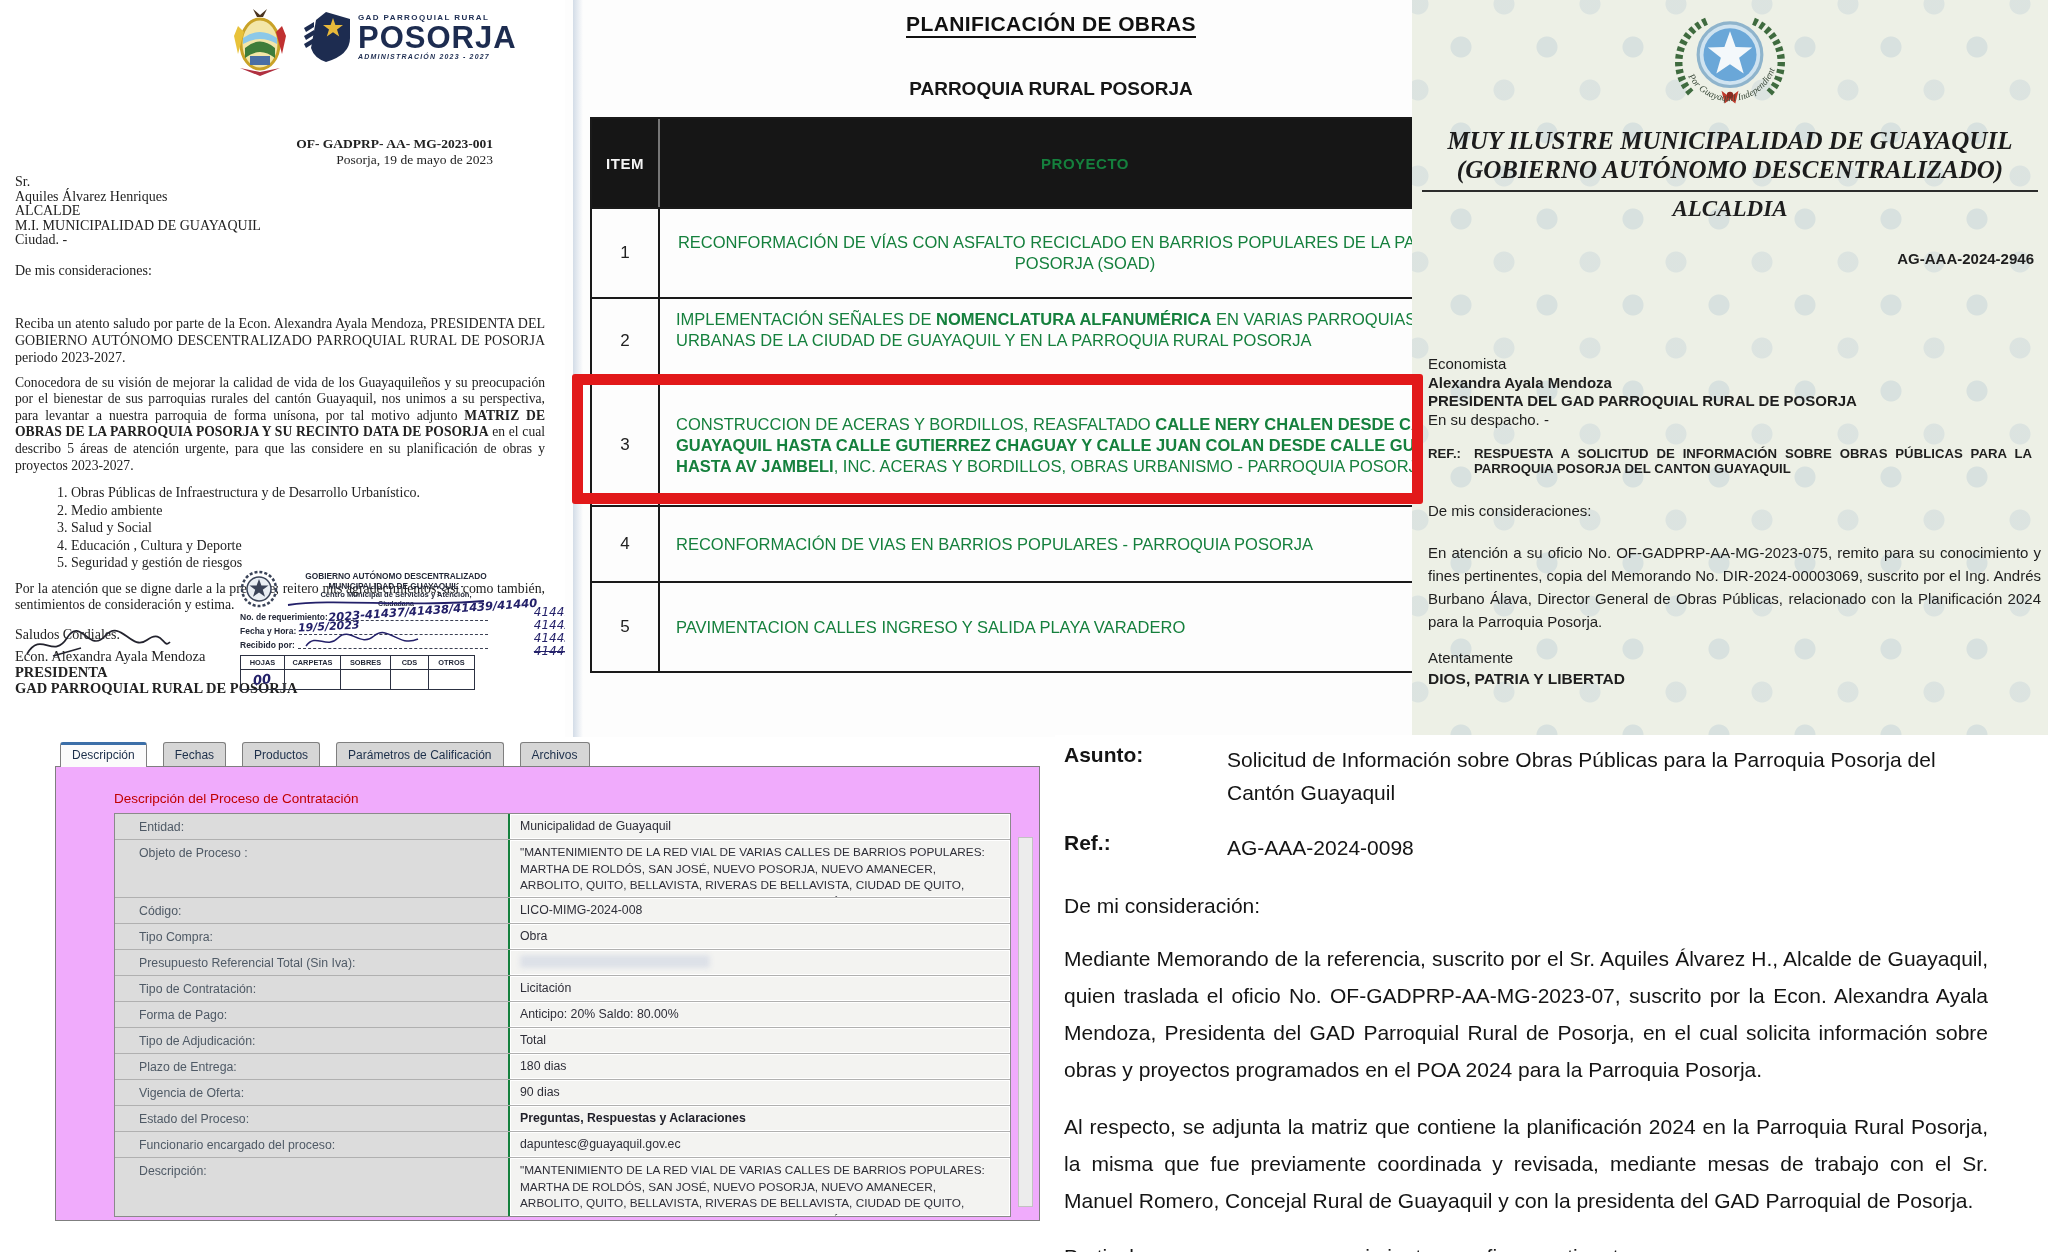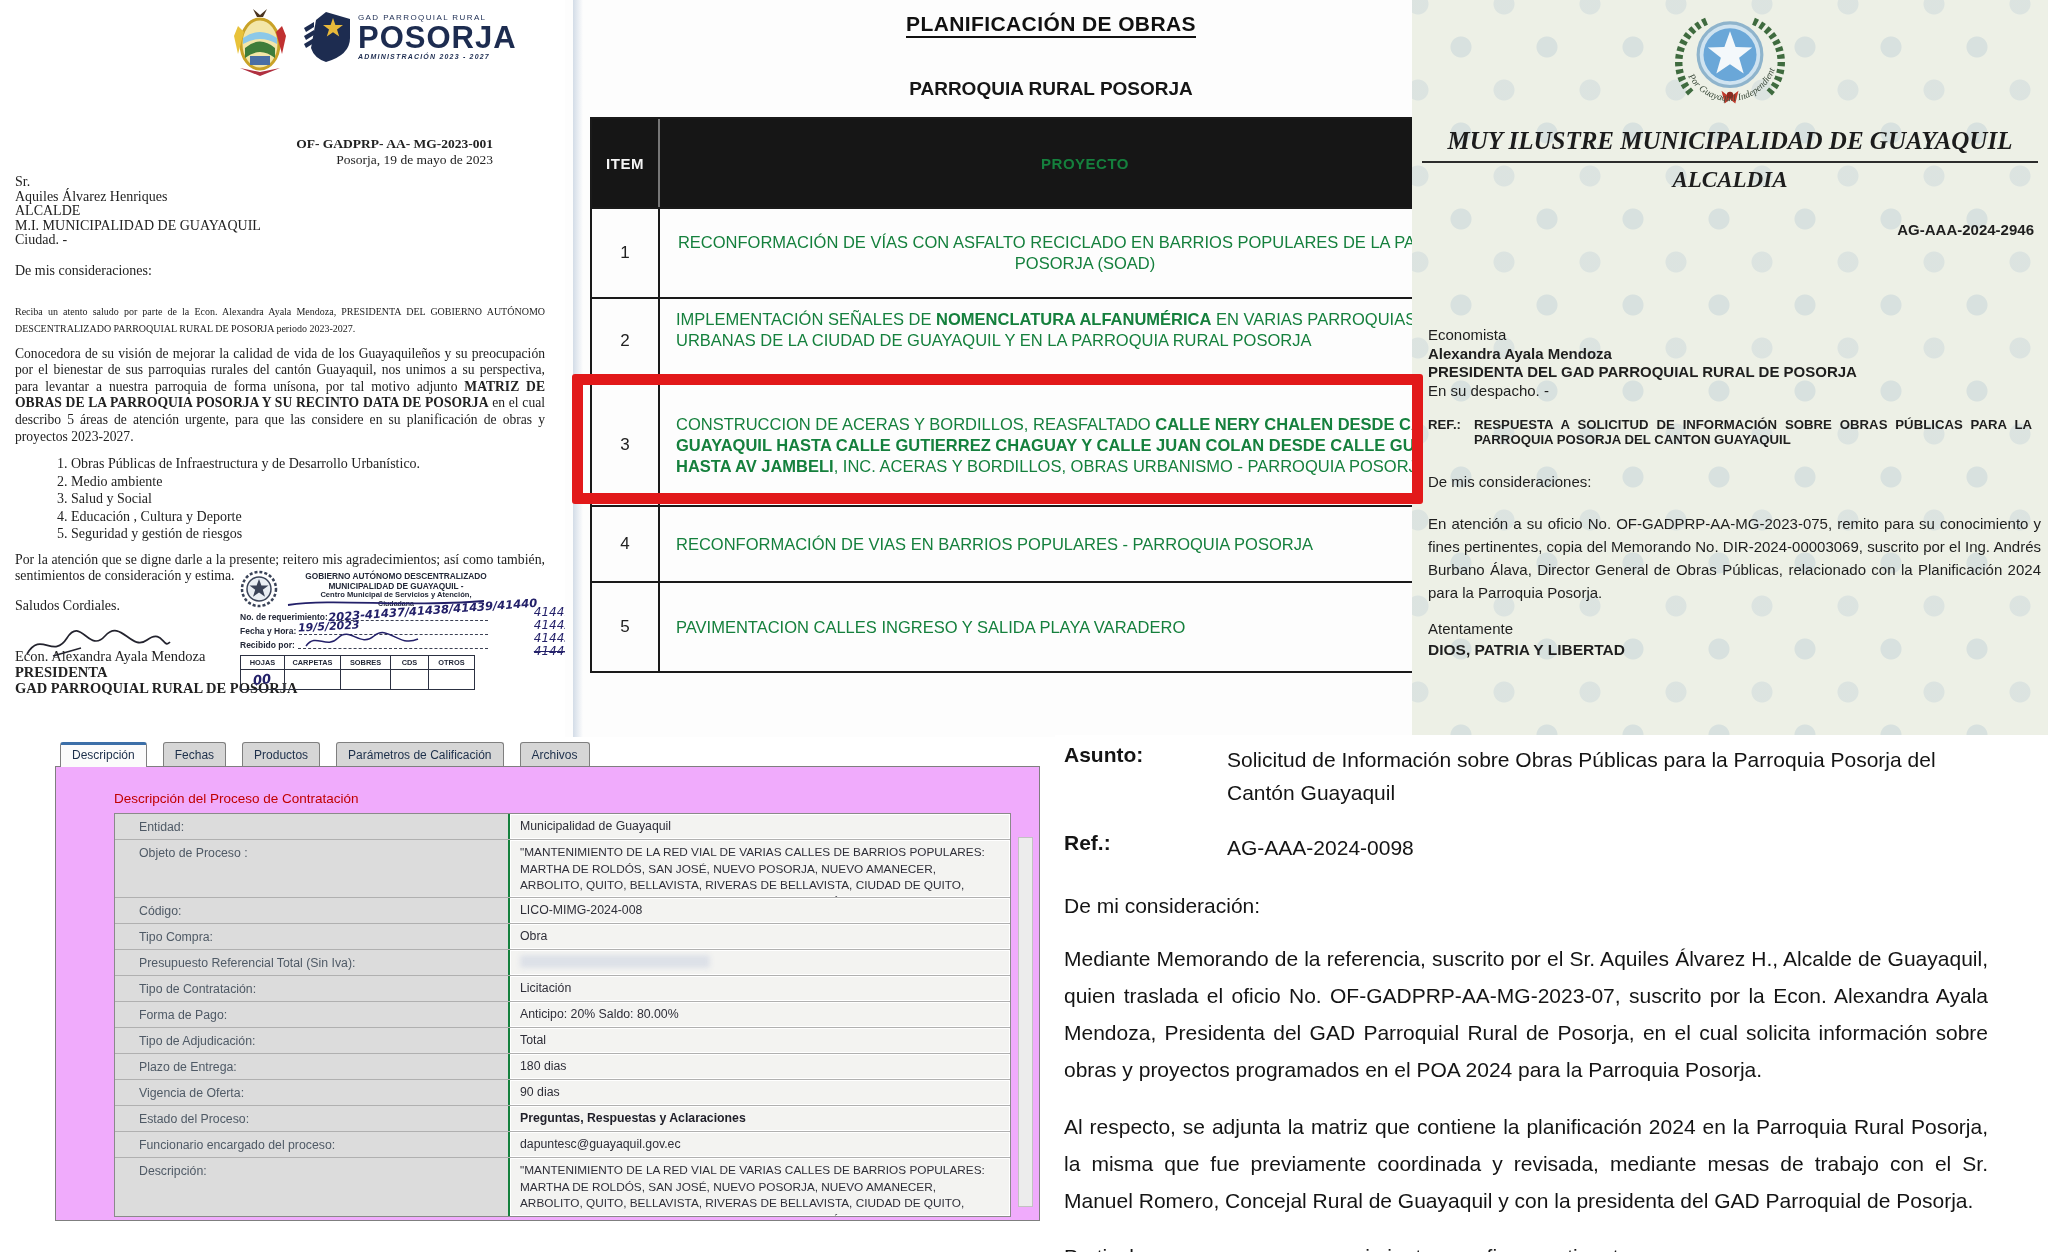--- a/index.html
+++ b/index.html
@@ -5,30 +5,30 @@
   *{margin:0;padding:0;box-sizing:border-box}
   html,body{width:2048px;height:1252px;overflow:hidden;background:#fff}
   #canvas{position:relative;width:2048px;height:1252px;background:#fff;font-family:"Liberation Sans",sans-serif}
   .panel{position:absolute}
 
   
   #letter-posorja{left:0;top:0;width:565px;height:737px;background:#fff;font-family:"Liberation Serif",serif;color:#222}
   .lp-head{display:flex;align-items:flex-start;padding:6px 0 0 230px;gap:10px}
   .lp-brand{display:flex;align-items:center;gap:6px;margin-top:4px}
   .lp-brand-text{line-height:1}
-  .lp-brand-top{font-family:"Liberation Sans",sans-serif;font-size:8px;font-weight:normal;color:#203055;letter-spacing:1.4px}
+  .lp-brand-top{font-family:"Liberation Sans",sans-serif;font-size:8px;font-weight:bold;color:#203055;letter-spacing:1.4px}
   .lp-brand-name{font-family:"Liberation Sans",sans-serif;font-size:31px;font-weight:bold;color:#1d2c50;letter-spacing:1px}
   .lp-brand-sub{font-family:"Liberation Sans",sans-serif;font-size:7px;font-weight:bold;color:#1d2c50;letter-spacing:1.2px;font-style:italic}
   .lp-ref{margin-top:56px;padding-right:72px;text-align:right;line-height:1.15}
   .lp-ref-code{font-weight:bold;font-size:13.5px}
   .lp-ref-date{font-size:13.5px}
   .lp-body{padding:4px 20px 0 15px}
   .lp-addr{margin-top:4px;font-size:14px;line-height:14.5px}
   .lp-salut{margin-top:15px;font-size:14px}
-  .lp-p1{margin-top:24px;font-size:10px;line-height:17px;text-align:justify}
+  .lp-p1{margin-top:36px;font-size:14px;line-height:17px;text-align:justify}
   .lp-p2{margin-top:9px;font-size:13.6px;line-height:16.6px;text-align:justify}
   .lp-list{margin:10px 0 0 56px;font-size:14px;line-height:17.5px}
   .lp-close{margin-top:9px;font-size:13.8px;line-height:16.5px;text-align:justify}
   .lp-farewell{margin-top:13px;font-size:14px}
   .lp-sign{position:absolute;left:15px;top:648px;font-size:14.5px;line-height:16px}
   .lp-sign .nm{position:relative}
   .lp-sign .scribble{position:absolute;left:8px;top:-22px}
   .lp-sign b{font-size:14.5px}
   
   .stamp{position:absolute;left:240px;top:570px;width:326px;font-family:"Liberation Sans",sans-serif;color:#232838}
@@ -304,20 +304,21 @@
       <polygon points="55,22 60.3,36.7 75.9,37.2 63.6,46.8 67.9,61.8 55,53 42.1,61.8 46.4,46.8 34.1,37.2 49.7,36.7" fill="#f4f8fb"></polygon>
       <path d="M47 78 L55 84 L63 78 L60 90 L55 86 L50 90 Z" fill="#c0392b"></path>
       <circle cx="55" cy="82" r="3" fill="#8e2a20"></circle>
       <defs>
           <path id="sealTextArc" d="M 12 56 A 45 45 0 0 0 98 56"></path>
         </defs>
       <text font-size="9" font-style="italic" fill="#3b4a3b" font-family="Liberation Serif, serif"><textPath href="#sealTextArc" startOffset="8%">Por Guayaquil Independiente</textPath></text>
     </svg>
     <div class="la-org">
       <div>MUY ILUSTRE MUNICIPALIDAD DE GUAYAQUIL</div>
+      <div>(GOBIERNO AUTÓNOMO DESCENTRALIZADO)</div>
     </div>
     <div class="la-rule"></div>
     <div class="la-dept">ALCALDIA</div>
     <div class="la-refcode">AG-AAA-2024-2946</div>
     <div class="la-recipient">
       <div>Economista</div>
       <div class="b">Alexandra Ayala Mendoza</div>
       <div class="b">PRESIDENTA DEL GAD PARROQUIAL RURAL DE POSORJA</div>
       <div>En su despacho. -</div>
     </div>

